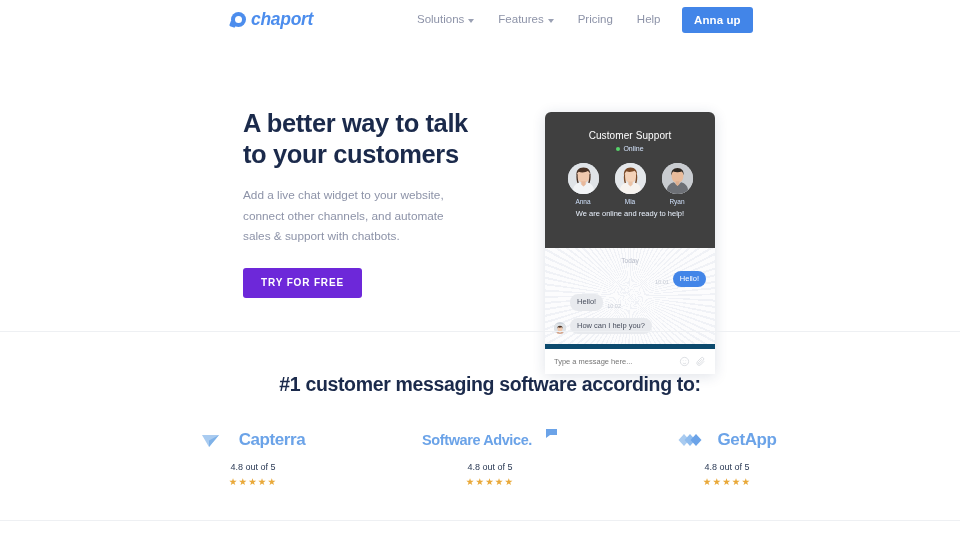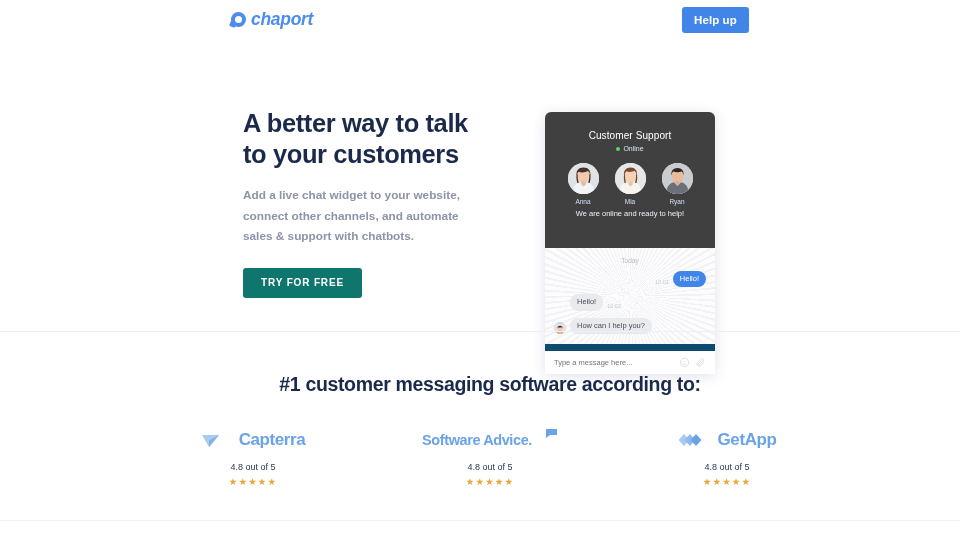--- a/index.html
+++ b/index.html
@@ -62,25 +62,25 @@
 
   
   .hero { position: absolute; left: 0; top: 40px; width: 960px; height: 291px; }
   .hero-copy { position: absolute; left: 243px; top: 68px; width: 240px; }
   .hero-title {
     font-size: 25.5px; font-weight: bold; color: #1b2a4b;
     line-height: 1.22; letter-spacing: -0.4px;
   }
   .hero-sub {
     margin-top: 15px; font-size: 11.8px; color: #8d93a8;
-    line-height: 1.72; max-width: 226px; font-weight: bold;
+    line-height: 1.72; max-width: 226px;
   }
   .cta-btn {
     margin-top: 22px; display: inline-block;
-    background: #0f766e; color: #fff; border: none; border-radius: 3px;
+    background: #6d28d9; color: #fff; border: none; border-radius: 3px;
     font-size: 10px; font-weight: bold; letter-spacing: 0.85px;
     padding: 0 18px; height: 30px; line-height: 30px;
     font-family: inherit; cursor: pointer;
   }
 
   
   .widget {
     position: absolute; left: 545px; top: 72px; width: 170px; height: 262px;
     border-radius: 6px 6px 0 0; overflow: hidden;
     background: #fff;
@@ -129,21 +129,21 @@
     max-width: 105px;
   }
   .bub.out { background: #4285e8; color: #fff; }
   .bub.in { background: #e8eaee; color: #474d5c; }
   .tm { font-size: 5.5px; color: #c5cad4; margin: 0 4px 2px 4px; }
   .av-small {
     width: 12px; height: 12px; border-radius: 50%; overflow: hidden;
     background: #cdd3da; margin-right: 4px; flex: 0 0 auto; position: relative;
   }
   .w-input {
-    position: relative; height: 30px; border-top: 7px solid #0c4a6e;
+    position: relative; height: 30px; border-top: 5px solid #0c4a6e;
     display: flex; align-items: center; padding: 0 9px; background: #fff;
   }
   .w-input input {
     border: none; outline: none; font-size: 7.5px; color: #9ba1ae;
     flex: 1; font-family: inherit; background: transparent;
   }
   .ic { width: 11px; height: 11px; margin-left: 5px; opacity: 0.45; }
 
   .divider { position: absolute; left: 0; width: 960px; height: 1px; background: #eef0f3; }
 
@@ -168,22 +168,41 @@
 <body>
 
 <div class="page">
 
   <div class="header">
     <a class="logo" href="#">
       <span class="logo-mark"></span>
       <span class="logo-text">chaport</span>
     </a>
 
-
-    <button class="signup-btn">Help up</button>
+    <div class="nav">
+      <div class="nav-item">
+        <span>Solutions</span>
+        <i class="chev"></i>
+      </div>
+      <div class="nav-item">
+        <span>Features</span>
+        <i class="chev"></i>
+      </div>
+      <div class="nav-item">
+        <span>Pricing</span>
+      </div>
+      <div class="nav-item">
+        <span>Help</span>
+      </div>
+      <div class="nav-item">
+        <span>Log in</span>
+      </div>
+    </div>
+
+    <button class="signup-btn">Anna up</button>
   </div>
 
   <div class="hero">
     <div class="hero-copy">
       <h1 class="hero-title">A better way to talk to your customers</h1>
       <p class="hero-sub">Add a live chat widget to your website, connect other channels, and automate sales &amp; support with chatbots.</p>
       <button class="cta-btn">TRY FOR FREE</button>
     </div>
 
     <div class="widget">

